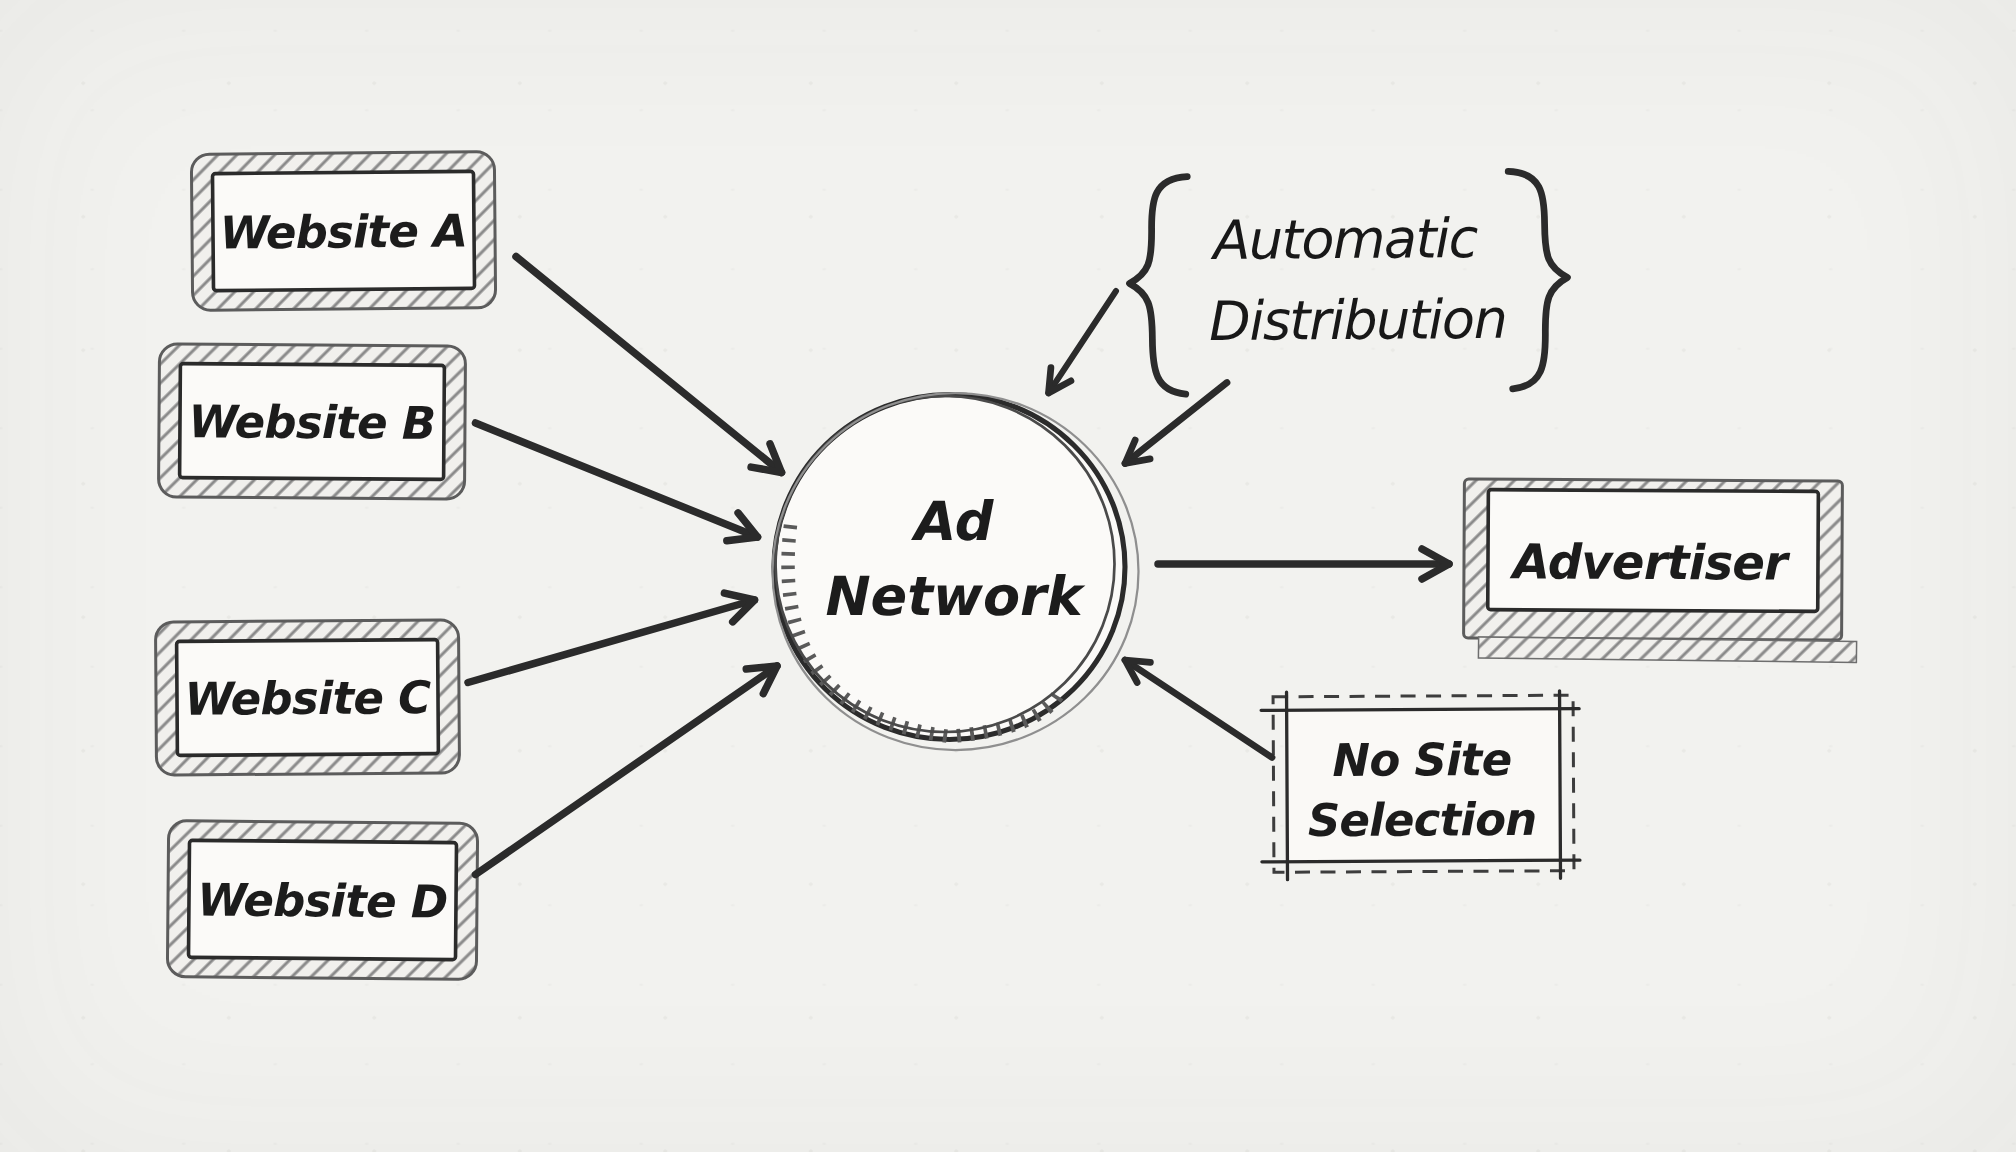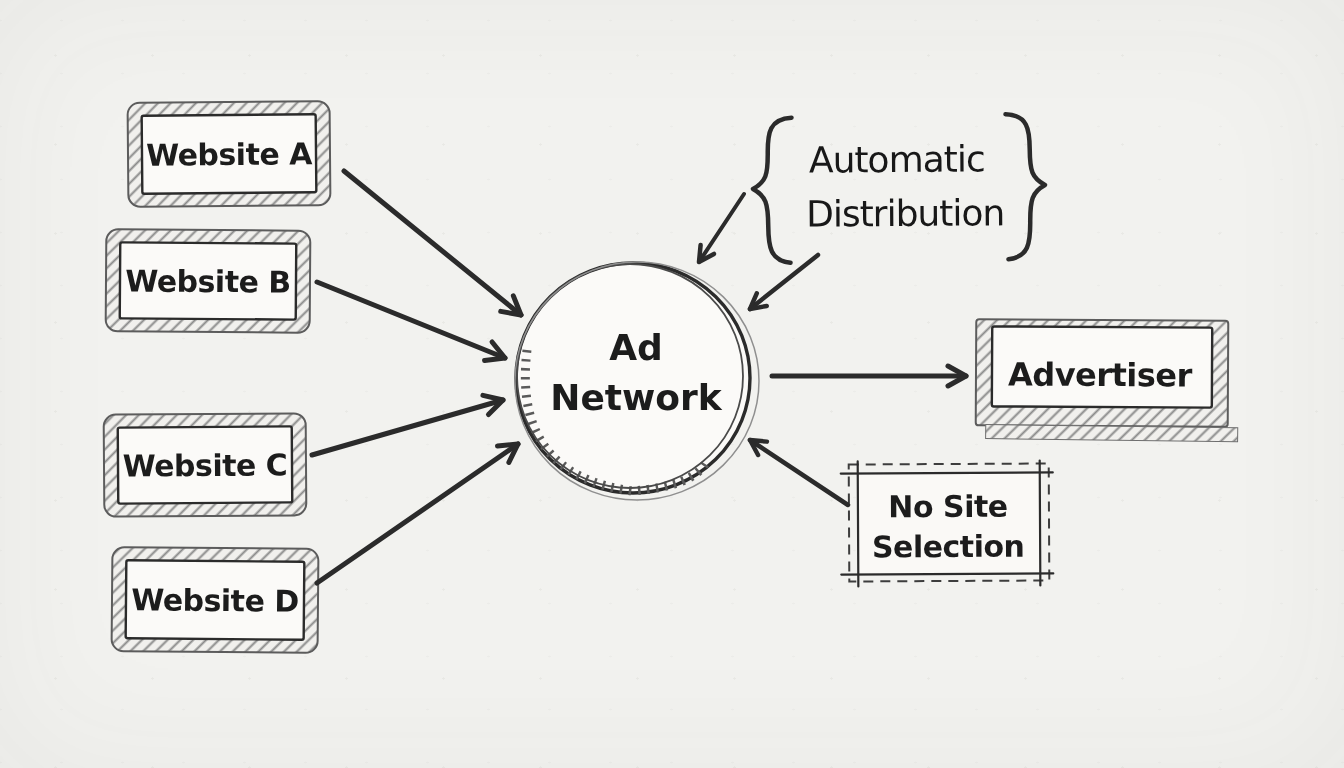--- a/index.html
+++ b/index.html
@@ -6,20 +6,21 @@
   .canvas{
     position:relative;width:1344px;height:768px;overflow:hidden;
     background-color:#f2f2ef;
     background-image:
       radial-gradient(#e9e9e5 1px, transparent 1.4px),
       radial-gradient(#ecece9 1px, transparent 1.2px);
     background-size:97px 89px, 61px 53px;
     background-position:7px 11px, 31px 47px;
     box-shadow: inset 0 0 140px rgba(60,60,50,0.05);
     font-family:"DejaVu Sans","Liberation Sans",sans-serif;
+    font-style:italic;
   }
   svg{position:absolute;left:0;top:0;}
   .lbl{font-family:"DejaVu Sans","Liberation Sans",sans-serif;font-weight:600;fill:#1c1c1c;}
   .lbl-site{font-size:30px;letter-spacing:-0.5px;}
   .lbl-net{font-size:36px;}
   .lbl-adv{font-size:32px;letter-spacing:-0.5px;}
   .lbl-anno{font-size:36px;font-weight:400;letter-spacing:-1px;fill:#181818;}
   .lbl-nosel{font-size:30px;letter-spacing:-0.5px;}
   .sketch-stroke{stroke:#2b2b2b;fill:none;stroke-linecap:round;stroke-linejoin:round;}
 </style>

